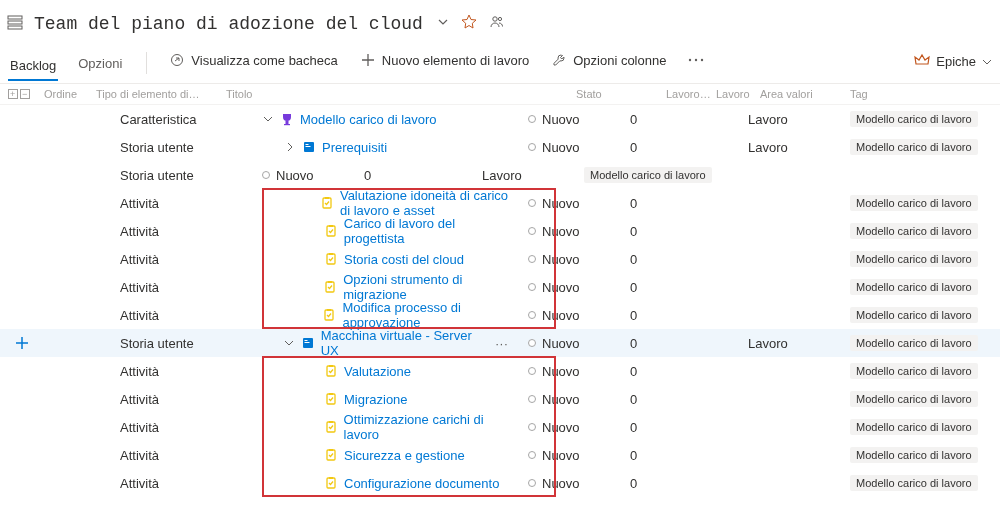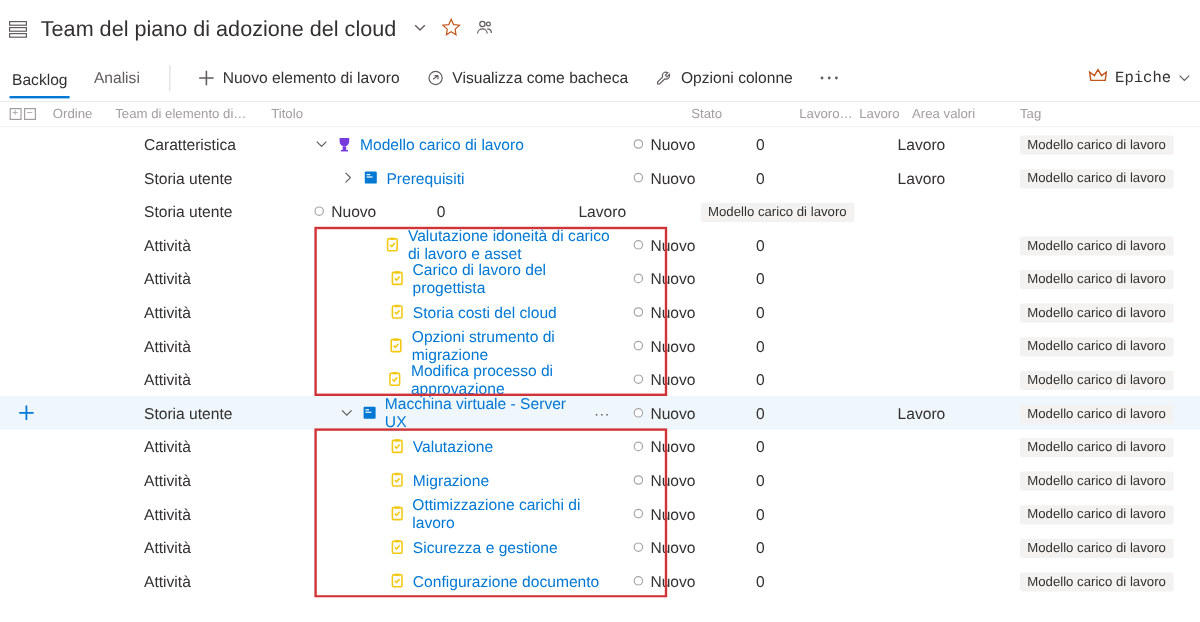--- a/index.html
+++ b/index.html
@@ -5,23 +5,23 @@
   * { box-sizing: border-box; margin: 0; padding: 0; }
   body {
     font-family: "Segoe UI", -apple-system, sans-serif;
     font-size: 13px;
     color: #323130;
     background: #fff;
     width: 1000px;
   }
   .header {
     display: flex;
-    align-items: center;
     padding: 14px 6px 10px 6px;
     gap: 10px;
+    font-family: Liberation Mono, monospace;
   }
   .header-icon {
     width: 18px; height: 18px;
     color: #605e5c;
     display:flex; align-items:center; justify-content:center;
   }
   .header-title {
     font-size: 18px;
     font-weight: 400;
     color: #323130;
@@ -29,21 +29,21 @@
   }
   .header-actions {
     display:flex; align-items:center; gap:12px;
   }
   .chevron-down { color:#605e5c; }
   .star { color:#605e5c; }
   .people { color:#605e5c; }
   
   .toolbar {
     display:flex;
-    align-items:center;
+    align-items:flex-start;
     padding: 8px 8px 8px 8px;
     border-bottom: 1px solid #edebe9;
     gap: 22px;
   }
   .tabs { display:flex; gap:18px; align-items:center; }
   .tab {
     padding: 4px 2px;
     color:#605e5c;
     cursor:pointer;
   }
@@ -56,21 +56,20 @@
   .vdiv { width:1px; height:22px; background:#e1dfdd; }
   .cmd {
     display:flex; align-items:center; gap:6px;
     color:#323130; cursor:pointer;
   }
   .cmd .icn { color:#605e5c; width:16px; height:16px; display:flex;align-items:center;justify-content:center;}
   .spacer { flex:1; }
   .epics {
     display:flex; align-items:center; gap:6px;
     color:#323130;
-    font-family:Liberation Mono, monospace;
   }
   .epics .crown { color:#c2571f; }
   
   .grid {
     width:100%;
   }
   .ghead {
     display:flex;
     align-items:center;
     padding: 4px 0;
@@ -166,39 +165,39 @@
           <circle cx="11" cy="5" r="1.6" fill="none" stroke="#605e5c"></circle>
           <path d="M10 9c2 0 3.5 1.5 3.5 3.5" fill="none" stroke="#605e5c"></path>
         </svg>
     </span>
   </span>
 </div>
 
 <div class="toolbar">
   <div class="tabs">
     <div class="tab active">Backlog</div>
-    <div class="tab">Analisi</div>
+    <div class="tab">Opzioni</div>
   </div>
   <div class="vdiv"></div>
   <div class="cmd">
     <span class="icn">
       <svg width="14" height="14" viewBox="0 0 14 14">
-          <path d="M7 1v12M1 7h12" stroke="#605e5c" stroke-width="1.3"></path>
-        </svg>
-    </span>
-    <span>Nuovo elemento di lavoro</span>
+          <circle cx="7" cy="7" r="5.5" fill="none" stroke="#605e5c"></circle>
+          <path d="M5 7l4-3m0 0v3m0-3h-3" fill="none" stroke="#605e5c" transform="translate(0 1)"></path>
+        </svg>
+    </span>
+    <span>Visualizza come bacheca</span>
   </div>
   <div class="cmd">
     <span class="icn">
       <svg width="14" height="14" viewBox="0 0 14 14">
-          <circle cx="7" cy="7" r="5.5" fill="none" stroke="#605e5c"></circle>
-          <path d="M5 7l4-3m0 0v3m0-3h-3" fill="none" stroke="#605e5c" transform="translate(0 1)"></path>
-        </svg>
-    </span>
-    <span>Visualizza come bacheca</span>
+          <path d="M7 1v12M1 7h12" stroke="#605e5c" stroke-width="1.3"></path>
+        </svg>
+    </span>
+    <span>Nuovo elemento di lavoro</span>
   </div>
   <div class="cmd">
     <span class="icn">
       <svg width="14" height="14" viewBox="0 0 14 14">
           <path d="M9 2a3 3 0 00-3 3c0 .4.1.8.2 1.1L2 10.3V12h1.7l4.2-4.2c.3.1.7.2 1.1.2a3 3 0 003-3c0-.4-.1-.7-.2-1l-2 2L8.5 4.5l2-2c-.3-.1-.6-.2-1-.2z" fill="none" stroke="#605e5c"></path>
         </svg>
     </span>
     <span>Opzioni colonne</span>
   </div>
   <div class="cmd">
@@ -224,21 +223,21 @@
   </div>
 </div>
 
 <div class="grid">
   <div class="ghead">
     <div class="col-toggle">
       <span class="sq plus-sq"></span>
       <span class="sq minus-sq"></span>
     </div>
     <div class="col-order">Ordine</div>
-    <div class="col-type">Team di elemento di…</div>
+    <div class="col-type">Tipo di elemento di…</div>
     <div class="col-title">Titolo</div>
     <div class="col-state">Stato</div>
     <div class="col-effort">Lavoro…</div>
     <div class="col-work">Lavoro</div>
     <div class="col-area">Area valori</div>
     <div class="col-tag">Tag</div>
   </div>
   <div class="content" id="rows-container">
       <div class="row">
         <div class="add">

